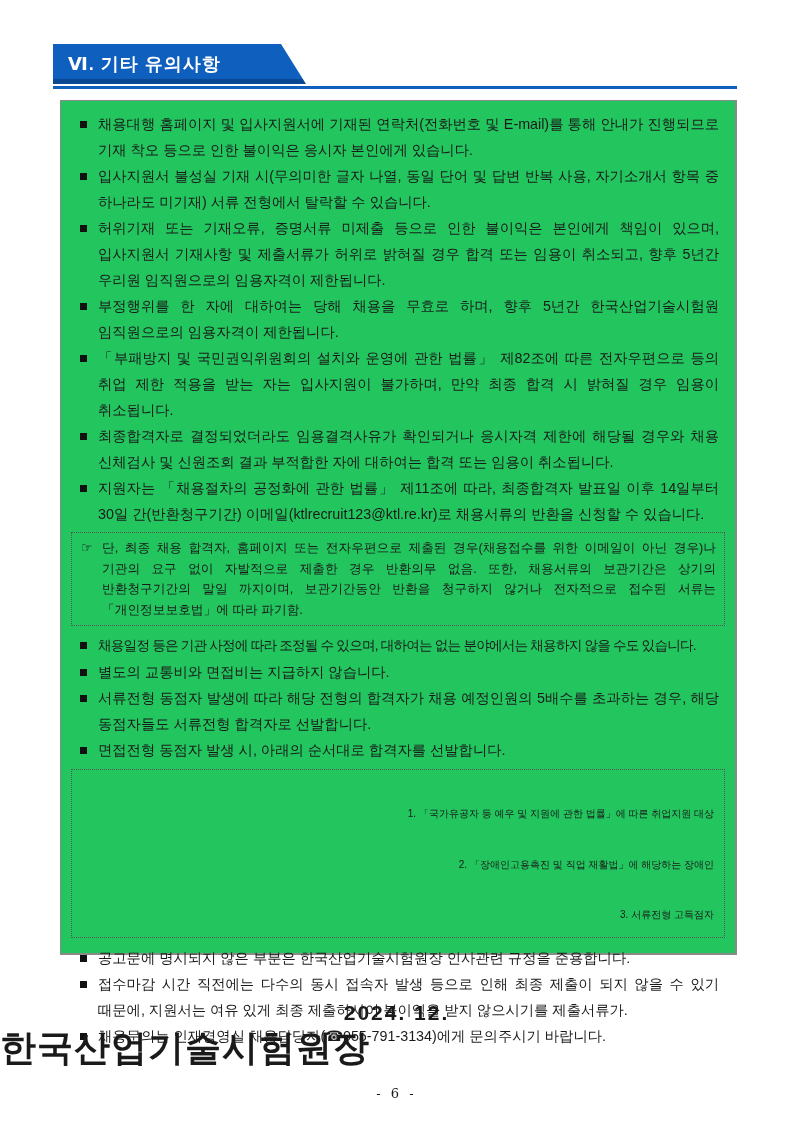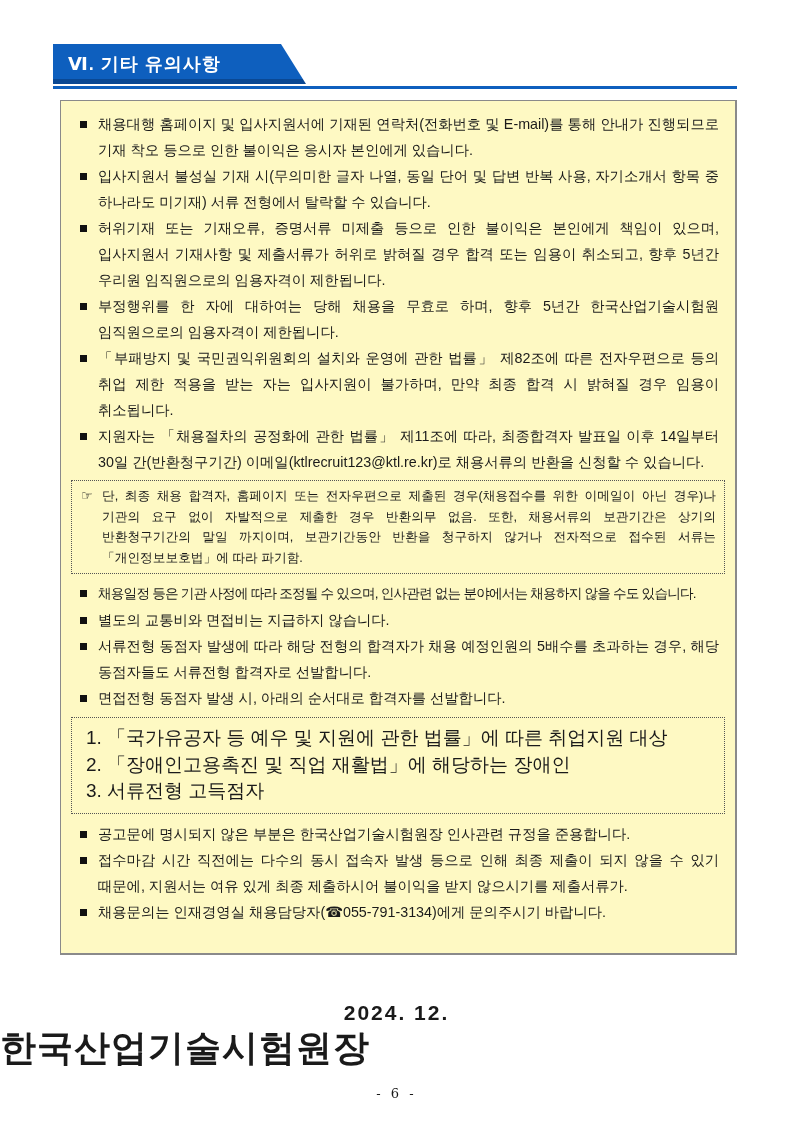--- a/index.html
+++ b/index.html
@@ -23,21 +23,21 @@
   }
   .accent-underline {
     position:absolute; left:53px; top:86px; width:684px; height:3px;
     background:#0e5fbe;
   }
 
   
   .main-box {
     position:absolute; left:60px; top:100px; width:677px; height:855px;
     border:1px solid #8a8a8a; border-right-width:2px; border-bottom-width:2px;
-    padding:10px 16px 0 16px; background:#fef9c3;
+    padding:10px 16px 0 16px; background:#22c55e;
   }
 
   .li {
     position:relative; padding-left:21px;
     font-size:14.3px; line-height:26px;
     text-align:justify; word-break:keep-all;
   }
   .bullets .marker {
     position:absolute; left:3px; top:10px; width:7px; height:7px;
     background:#111;
@@ -53,21 +53,21 @@
   }
   .note-box .marker {
     position:absolute; left:3px; top:0; font-size:13px; color:#1a1a1a;
   }
 
   
   .ordered-box {
     border:1px dotted #555; margin:6px -6px 7px -6px; padding:7px 10px 8px 12px;
   }
   .ordered-box .li {
-    padding-left:2px; font-size:19px; line-height:26.5px; text-align:left;
+    padding-left:2px; font-size:10px; line-height:26.5px; text-align:right;margin-top:24px;
   }
   .ordered-box .marker {
     display:inline-block; min-width:18px; margin-right:3px;
   }
 
   
   .doc-date {
     position:absolute; top:980px; left:0; width:100%; text-align:center;
     font-size:21px; font-weight:bold; letter-spacing:2px;margin-top:21px;
   }
@@ -90,33 +90,33 @@
 <div class="accent-underline"></div>
 
 <div class="main-box">
 
   <div class="bullets">
       <div class="li"><span class="marker"></span><span class="txt">채용대행 홈페이지 및 입사지원서에 기재된 연락처(전화번호 및 E-mail)를 통해 안내가 진행되므로 기재 착오 등으로 인한 불이익은 응시자 본인에게 있습니다.</span></div>
       <div class="li"><span class="marker"></span><span class="txt">입사지원서 불성실 기재 시(무의미한 글자 나열, 동일 단어 및 답변 반복 사용, 자기소개서 항목 중 하나라도 미기재) 서류 전형에서 탈락할 수 있습니다.</span></div>
       <div class="li"><span class="marker"></span><span class="txt">허위기재 또는 기재오류, 증명서류 미제출 등으로 인한 불이익은 본인에게 책임이 있으며, 입사지원서 기재사항 및 제출서류가 허위로 밝혀질 경우 합격 또는 임용이 취소되고, 향후 5년간 우리원 임직원으로의 임용자격이 제한됩니다.</span></div>
       <div class="li"><span class="marker"></span><span class="txt">부정행위를 한 자에 대하여는 당해 채용을 무효로 하며, 향후 5년간 한국산업기술시험원 임직원으로의 임용자격이 제한됩니다.</span></div>
       <div class="li"><span class="marker"></span><span class="txt">「부패방지 및 국민권익위원회의 설치와 운영에 관한 법률」 제82조에 따른 전자우편으로 등의 취업 제한 적용을 받는 자는 입사지원이 불가하며, 만약 최종 합격 시 밝혀질 경우 임용이 취소됩니다.</span></div>
-      <div class="li"><span class="marker"></span></div>
+      <div class="li"><span class="marker"></span><span class="txt">최종합격자로 결정되었더라도 임용결격사유가 확인되거나 응시자격 제한에 해당될 경우와 채용 신체검사 및 신원조회 결과 부적합한 자에 대하여는 합격 또는 임용이 취소됩니다.</span></div>
       <div class="li"><span class="marker"></span><span class="txt">지원자는 「채용절차의 공정화에 관한 법률」 제11조에 따라, 최종합격자 발표일 이후 14일부터 30일 간(반환청구기간) 이메일(ktlrecruit123@ktl.re.kr)로 채용서류의 반환을 신청할 수 있습니다.</span></div>
     </div>
 
   <div class="note-box">
     <div class="li">
       <span class="marker">☞</span>
       <span class="txt">단, 최종 채용 합격자, 홈페이지 또는 전자우편으로 제출된 경우(채용접수를 위한 이메일이 아닌 경우)나 기관의 요구 없이 자발적으로 제출한 경우 반환의무 없음. 또한, 채용서류의 보관기간은 상기의 반환청구기간의 말일 까지이며, 보관기간동안 반환을 청구하지 않거나 전자적으로 접수된 서류는 「개인정보보호법」에 따라 파기함.</span>
     </div>
   </div>
 
   <div class="bullets">
-      <div class="li tight"><span class="marker"></span><span class="txt">채용일정 등은 기관 사정에 따라 조정될 수 있으며, 인사관련 없는 분야에서는 채용하지 않을 수도 있습니다.</span></div>
+      <div class="li tight"><span class="marker"></span><span class="txt">채용일정 등은 기관 사정에 따라 조정될 수 있으며, 대하여는 없는 분야에서는 채용하지 않을 수도 있습니다.</span></div>
       <div class="li"><span class="marker"></span><span class="txt">별도의 교통비와 면접비는 지급하지 않습니다.</span></div>
       <div class="li"><span class="marker"></span><span class="txt">서류전형 동점자 발생에 따라 해당 전형의 합격자가 채용 예정인원의 5배수를 초과하는 경우, 해당 동점자들도 서류전형 합격자로 선발합니다.</span></div>
       <div class="li"><span class="marker"></span><span class="txt">면접전형 동점자 발생 시, 아래의 순서대로 합격자를 선발합니다.</span></div>
     </div>
 
   <div class="ordered-box">
       <div class="li"><span class="marker">1.</span><span class="txt">「국가유공자 등 예우 및 지원에 관한 법률」에 따른 취업지원 대상</span></div>
       <div class="li"><span class="marker">2.</span><span class="txt">「장애인고용촉진 및 직업 재활법」에 해당하는 장애인</span></div>
       <div class="li"><span class="marker">3.</span><span class="txt">서류전형 고득점자</span></div>
     </div>

